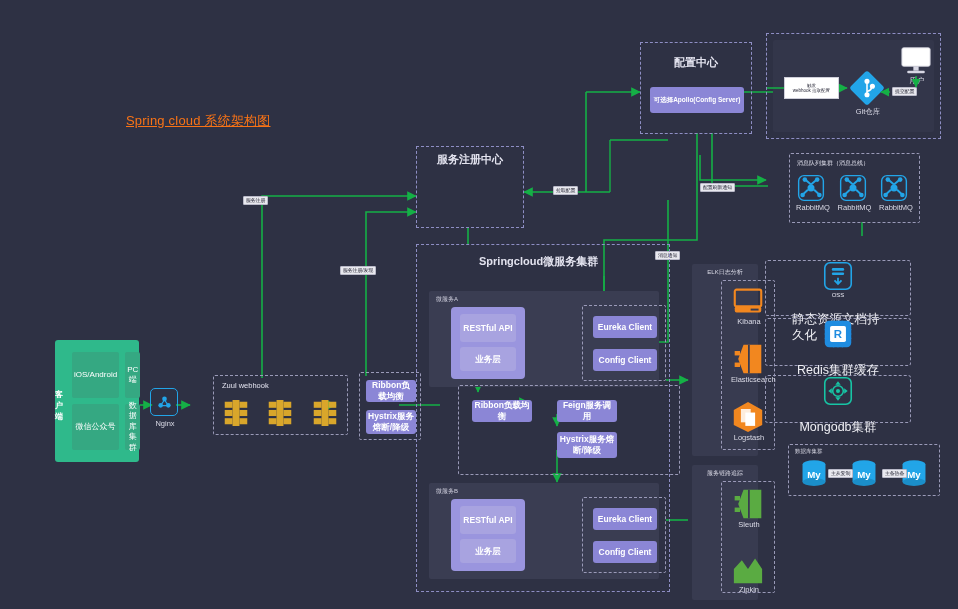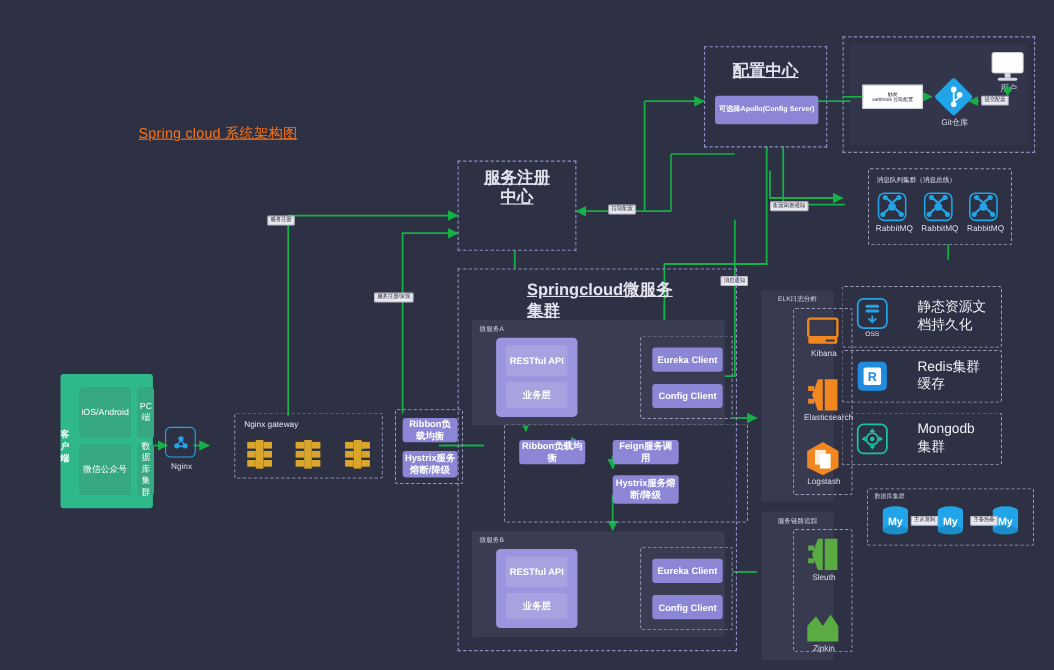--- a/index.html
+++ b/index.html
@@ -27,23 +27,22 @@
   .group-dash {
     border:1px dashed #9a9ab8;
     border-radius:2px;
     background: transparent;
     margin-left: 23px;
   }
   .group-dash-blue { border:1px dashed #8e8ec4; }
   .group-label {
     position:absolute; left:0; right:0;
     text-align:center;
-    font-size:15px; color:#e3e3ef;
+    font-size:11px; color:#e3e3ef;
     font-weight:bold;
-    text-decoration:underline;
   }
 
   
   .pbox {
     background:#8b86d6;
     border-radius:3px;
     display:flex; align-items:center; justify-content:center;
     text-align:center;
     font-size:8.5px; color:#ffffff; font-weight:bold;
     line-height:1.25;
@@ -70,22 +69,23 @@
     background:#e9e9ef; color:#2b2b3a;
     font-size:5px; line-height:1.05;
     padding:1px 2px; border-radius:1px;
     white-space:nowrap; letter-spacing:-0.2px;
     border:1px solid #b9b9c8;
   }
 
   
   .rcard {
     border:1px dashed #9a9ab8; border-radius:3px;
-    display:flex; align-items:center; gap:26px;
+    display:flex; align-items:center; gap:14px;
     padding:0 12px;
+    flex-direction:column;
   }
   .rcard-text { font-size:12.5px; color:#f0f0f5; line-height:1.25; }
 
   
   .ncap { font-size:7.5px; color:#dcdce8; text-align:center; }
 
   
   svg { display:block; overflow:visible; }
 </style>
 </head>
@@ -175,21 +175,21 @@
         <circle cx="12" cy="7" r="3.3" fill="#22a5e8"></circle>
         <circle cx="6.6" cy="16" r="3.3" fill="#22a5e8"></circle>
         <circle cx="17.4" cy="16" r="3.3" fill="#22a5e8"></circle>
         <path d="M12 8.5 L8 14 M12 8.5 L16 14 M9 16.5 L15 16.5" stroke="#22a5e8" stroke-width="1.7"></path>
       </svg>
     </div>
     <div class="ncap" style="margin-top:3px;">Nginx</div>
   </div>
 
   <div class="abs group-dash" style="left:190px; top:375px; width:135px; height:60px;">
-    <div style="position:absolute;left:8px;top:5px;font-size:7.5px;color:#e3e3ef;">Nginx gateway</div>
+    <div style="position:absolute;left:8px;top:5px;font-size:7.5px;color:#e3e3ef;">Zuul webhook</div>
     <div style="position:absolute;left:0;right:0;top:22px;display:flex;justify-content:space-around;">
       <svg width="26" height="30" viewBox="0 0 30 34">
         <rect x="11" y="2" width="8" height="30" fill="#d9a62b"></rect>
         <rect x="2" y="4" width="9" height="7" fill="#d9a62b"></rect>
           <rect x="19" y="4" width="9" height="7" fill="#d9a62b"></rect>
         <rect x="2" y="13.5" width="9" height="7" fill="#d9a62b"></rect>
           <rect x="19" y="13.5" width="9" height="7" fill="#d9a62b"></rect>
         <rect x="2" y="23" width="9" height="7" fill="#d9a62b"></rect>
           <rect x="19" y="23" width="9" height="7" fill="#d9a62b"></rect>
       </svg>

